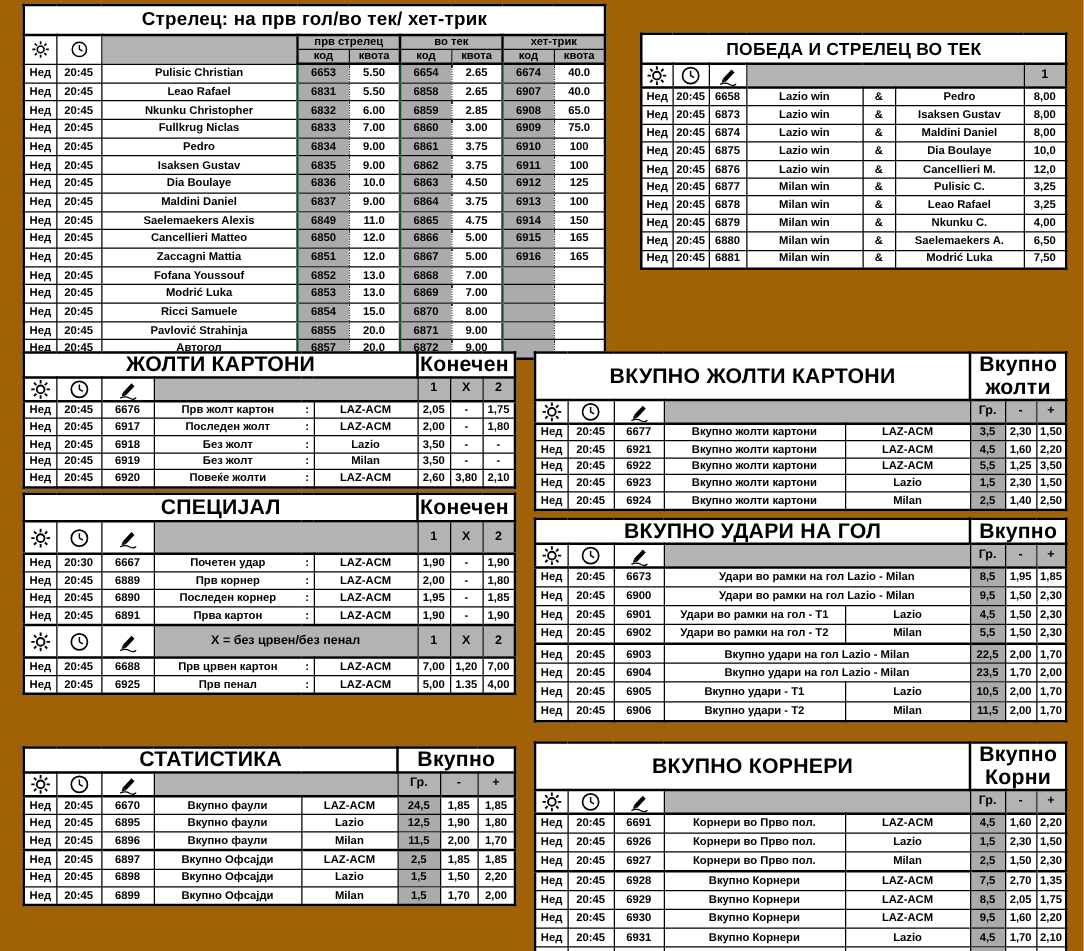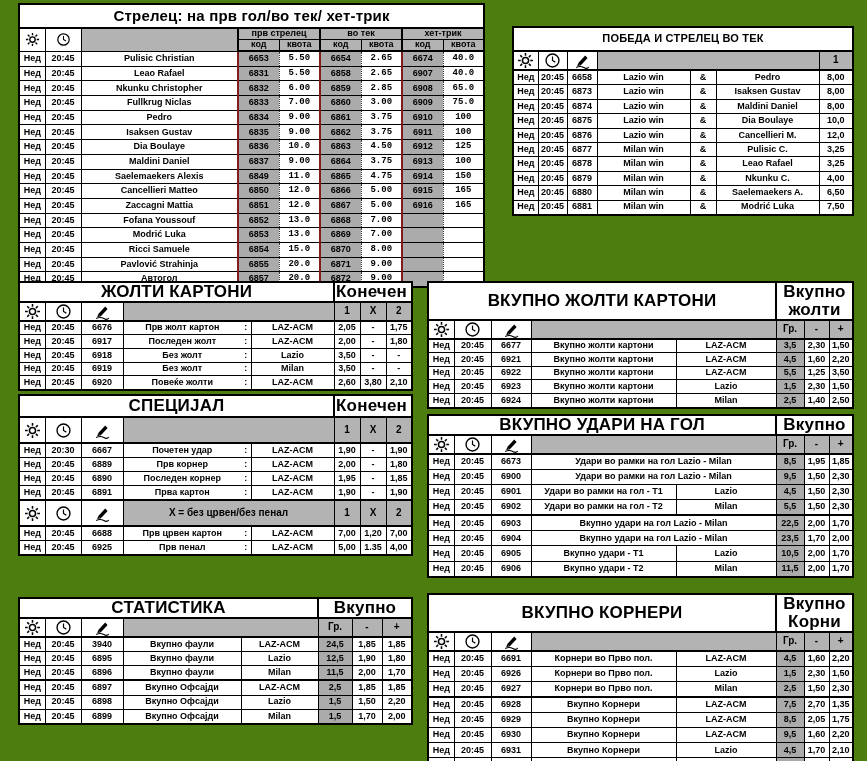--- a/index.html
+++ b/index.html
@@ -1,39 +1,39 @@
 <!DOCTYPE html>
 <html><head>
 <meta charset="utf-8">
 <style>
   html,body{margin:0;padding:0;background:#fff;}
-  .sheet{position:relative;width:867px;height:761px;background:#4d7c0f;
+  .sheet{position:relative;width:867px;height:761px;background:#a16207;
          font-family:"Liberation Sans",sans-serif;font-weight:bold;color:#000;overflow:hidden;}
   table.bt{border-collapse:collapse;table-layout:fixed;position:absolute;background:#fff;border:2px solid #000;}
   table.bt td{border:1px solid #000;font-size:9px;font-weight:bold;text-align:center;
               padding:0 1px;overflow:hidden;white-space:nowrap;line-height:1.05;height:13px;}
   tr.title-row td{border:2px solid #000;font-size:17px;height:20px;letter-spacing:0.2px;}
   #t1 tr.title-row td{font-size:15px;height:22px;}
-  #t2 tr.title-row td{font-size:11px;height:22px;}
+  #t2 tr.title-row td{font-size:14px;height:22px;}
   td.title-side{font-size:9.5px;line-height:1.08;}
   .hdr,.hdr-fill{background:#b3b3b3;}
   tr.hdr-row td{height:24px;border-top:2px solid #000;border-bottom:2px solid #000;font-size:10px;}
   #t1 tr.hdr-row td{height:10px;font-size:9px;border-top-width:1px;border-bottom-width:1px;}
   #t1 tr.hdr-row.r1 td{border-top-width:2px;}
   #t1 tr.hdr-row.r2 td{border-bottom-width:2px;}
   .icon-cell{background:#fff;}
   .icon-cell svg{vertical-align:middle;}
   
   .c-day{border-right:1px dotted #333;}
   .c-time{border-left:1px dotted #333;border-right:1px dotted #333;}
   .c-code{border-left:1px dotted #333;}
   #t1 .c-time{border-right:1px solid #000;}
   #t1 .c-name{border-left:1px solid #000;}
-  #t1 .c-kcode{background:#ababab;border-left:2px solid #7f1d1d;border-right:1px dotted #333;}
-  #t1 .c-kodds{border-left:1px dotted #333;font-family:Liberation Mono, monospace;}
+  #t1 .c-kcode{background:#ababab;border-left:2px solid #14532d;border-right:1px dotted #333;}
+  #t1 .c-kodds{border-left:1px dotted #333;}
   #t1 td.hk{border-left:2px solid #000;}
   #t1 td.dot-l{border-left:1px dotted #333;}
   
   .c-bet{border-right-style:hidden;}
   .c-amp{border-left-style:hidden;border-right-style:hidden;}
   .c-player{border-left-style:hidden;text-align:right;padding-right:5px;}
   .c-wodds{border-left:2px solid #000;}
   
   .c-label{}
   #t3 .c-label,#t5 .c-label{border-right-style:hidden;}
@@ -866,21 +866,21 @@
       <td colspan="2" class="hdr-fill"></td>
       <td class="hdr">Гр.</td>
       <td class="hdr">-</td>
       <td class="hdr">+</td>
     </tr>
     </tbody>
       <tbody>
         <tr>
           <td class="c-day">Нед</td>
           <td class="c-time">20:45</td>
-          <td class="c-code">3940</td>
+          <td class="c-code">6670</td>
           <td class="c-label">Вкупно фаули</td>
           <td class="c-team">LAZ-ACM</td>
           <td class="c-grp">24,5</td>
           <td class="c-minus">1,85</td>
           <td class="c-plus">1,85</td>
         </tr>
         <tr>
           <td class="c-day">Нед</td>
           <td class="c-time">20:45</td>
           <td class="c-code">6895</td>

